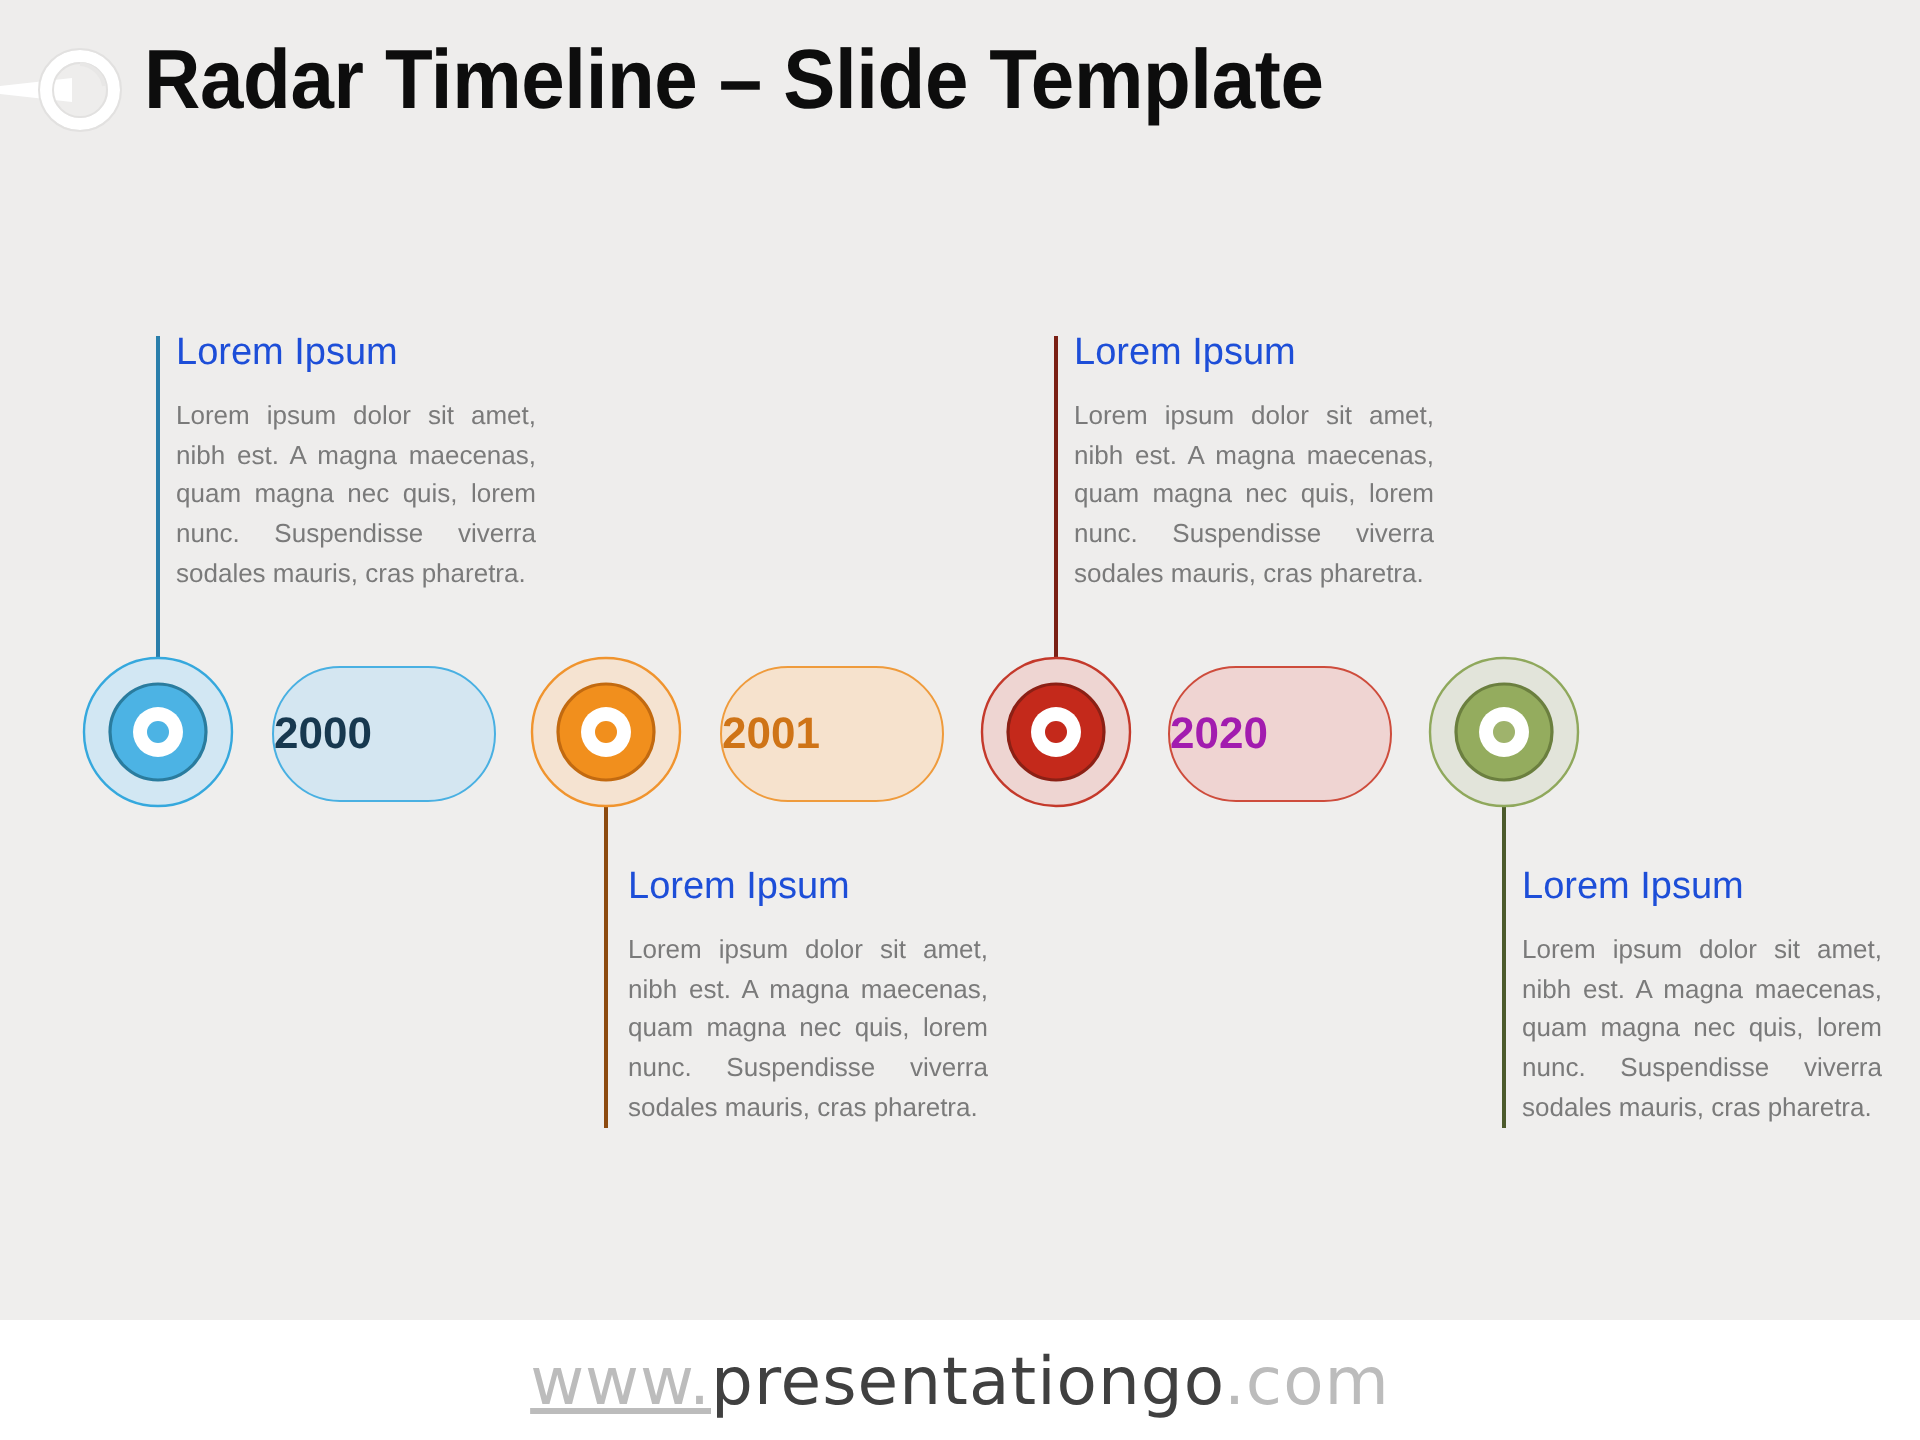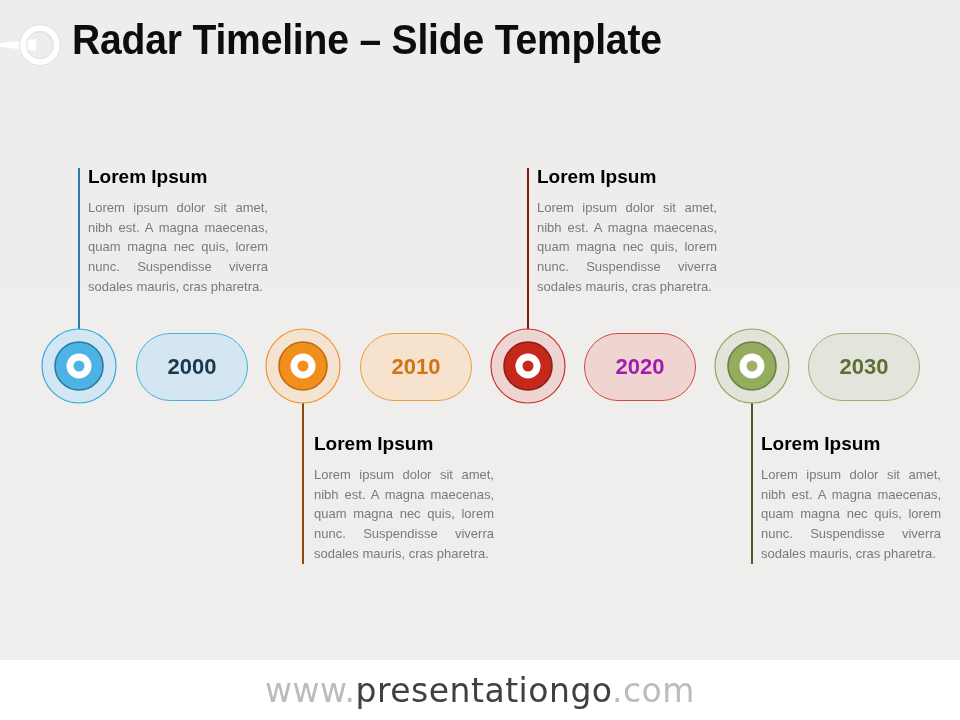--- a/index.html
+++ b/index.html
@@ -65,22 +65,22 @@
     width: 2px;
   }
 
   
   .block {
     position: absolute;
     width: 180px;
   }
   .block .heading {
     font-size: 19px;
-    font-weight: bold;
-    color: #000000;
+    font-weight: normal;
+    color: #1d4ed8;
     margin: 0 0 10px 0;
     line-height: 1.1;
     white-space: nowrap;
   }
   .block .body {
     font-size: 13px;
     color: #7a7a7a;
     line-height: 1.52;
     text-align: justify;
     margin: 0;
@@ -97,21 +97,21 @@
   .pill {
     position: absolute;
     width: 112px;
     height: 68px;
     border-radius: 34px;
     box-sizing: border-box;
     border-width: 1.4px;
     border-style: solid;
     display: flex;
     align-items: center;
-    justify-content: center;
+    justify-content: flex-start;
     font-size: 22px;
     font-weight: bold;
   }
 
   
   .footer {
     position: absolute;
     left: 0;
     top: 660px;
     width: 960px;
@@ -120,21 +120,21 @@
     display: flex;
     align-items: center;
     justify-content: center;
   }
   .footer-text {
     font-size: 33px;
     font-weight: normal;
     letter-spacing: 0.5px;
     font-family: "DejaVu Sans", "Liberation Sans", sans-serif;
   }
-  .f-www   { color: #bcbcbc; }
+  .f-www   { color: #bcbcbc; text-decoration: underline; }
   .f-main  { color: #404040; }
   .f-com   { color: #bcbcbc; text-align: center; }
 </style>
 </head>
 <body>
 
 <div id="slide">
 
   <div class="canvas">
     <div class="canvas-band"></div>
@@ -211,30 +211,27 @@
       <circle cx="39" cy="39" r="12.5" fill="#ffffff"></circle>
       <circle cx="39" cy="39" r="5.5" fill="#9fb36c"></circle>
     </svg>
   </div>
 
   <div class="pill" style="left:136px; top:333px; background:#d4e6f1; border-color:#49b0e2; color:#17384f;">
     <span>2000</span>
   </div>
 
   <div class="pill" style="left:360px; top:333px; background:#f6e2cd; border-color:#ef9b3c; color:#cf7417;">
-    <span>2010</span>
+    <span>2001</span>
   </div>
 
   <div class="pill" style="left:584px; top:333px; background:#efd4d2; border-color:#ce4c3c; color:#a21caf;">
     <span>2020</span>
   </div>
 
-  <div class="pill" style="left:808px; top:333px; background:#e3e5dc; border-color:#9bb16d; color:#5d7033;">
-    <span>2030</span>
-  </div>
 
   <div class="footer">
     <div class="footer-text">
       <span class="f-www">www.</span><span class="f-main">presentationgo</span><span class="f-com">.com</span>
     </div>
   </div>
 
 </div>
 
 </body></html>

